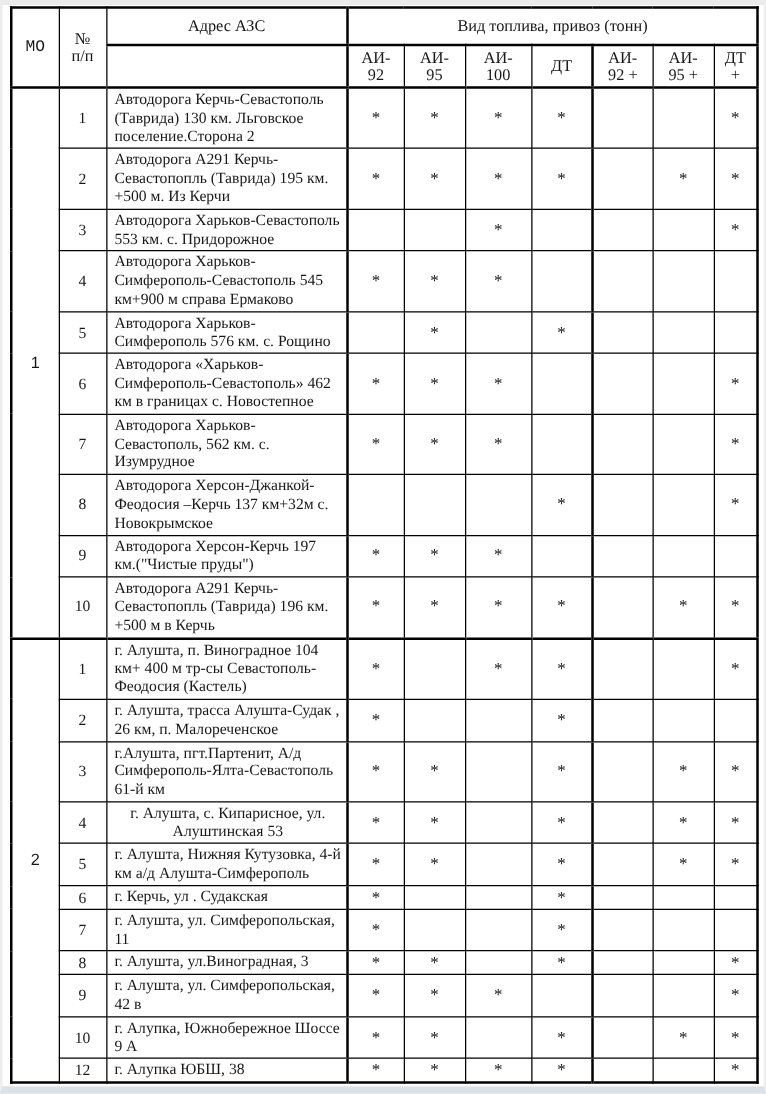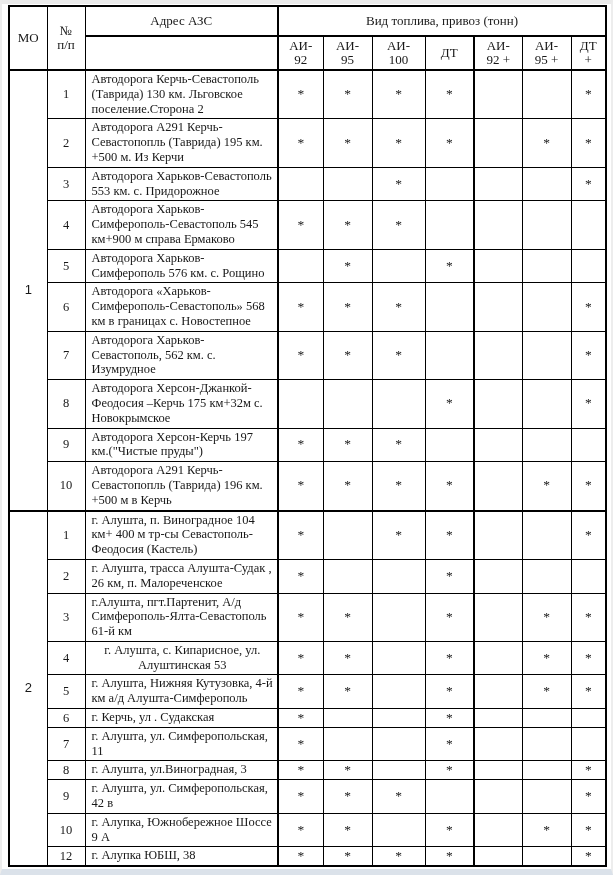--- a/index.html
+++ b/index.html
@@ -21,21 +21,21 @@
   
   .azs thead th{
     font-weight:normal;font-size:13px;line-height:14px;
     text-align:center;vertical-align:middle;padding:1px 2px;
     white-space:pre-line;
   }
   .azs thead tr.hrow1 th{height:26px;}
   .azs thead tr.hrow2 th{height:30px;font-family:Liberation Serif, serif;}
   .azs thead tr.hrow1 .hsplit{border-bottom:2px solid #000;text-align:center;}
   .azs thead tr.hrow2 th{border-bottom:2px solid #000;}
-  th.mo-h{font-family:Liberation Serif, serif;font-size:13.5px;}
+  th.mo-h{font-family:Liberation Mono, monospace;font-size:13.5px;}
   
   .thickL{border-left:2px solid #000 !important;}
   
   .azs td{font-size:12.5px;line-height:14.8px;vertical-align:middle;}
   td.mo{
     font-family:"Liberation Sans",sans-serif;font-size:13px;
     text-align:center;vertical-align:middle;
   }
   td.num{text-align:center;padding:1px 2px;}
   td.addr{text-align:left;padding:1px 4px 2px 6px;}
@@ -138,21 +138,21 @@
         <td class="fuel thickL"></td>
         <td class="fuel">*</td>
         <td class="fuel"></td>
         <td class="fuel">*</td>
         <td class="fuel thickL"></td>
         <td class="fuel"></td>
         <td class="fuel"></td>
       </tr>
       <tr>
         <td class="num">6</td>
-        <td class="addr">Автодорога «Харьков-Симферополь-Севастополь» 568 км в границах с. Новостепное</td>
+        <td class="addr">Автодорога «Харьков-Симферополь-Севастополь» 462 км в границах с. Новостепное</td>
         <td class="fuel thickL">*</td>
         <td class="fuel">*</td>
         <td class="fuel">*</td>
         <td class="fuel"></td>
         <td class="fuel thickL"></td>
         <td class="fuel"></td>
         <td class="fuel">*</td>
       </tr>
       <tr>
         <td class="num">7</td>
@@ -160,21 +160,21 @@
         <td class="fuel thickL">*</td>
         <td class="fuel">*</td>
         <td class="fuel">*</td>
         <td class="fuel"></td>
         <td class="fuel thickL"></td>
         <td class="fuel"></td>
         <td class="fuel">*</td>
       </tr>
       <tr>
         <td class="num">8</td>
-        <td class="addr">Автодорога Херсон-Джанкой-Феодосия –Керчь 175 км+32м с. Новокрымское</td>
+        <td class="addr">Автодорога Херсон-Джанкой-Феодосия –Керчь 137 км+32м с. Новокрымское</td>
         <td class="fuel thickL"></td>
         <td class="fuel"></td>
         <td class="fuel"></td>
         <td class="fuel">*</td>
         <td class="fuel thickL"></td>
         <td class="fuel"></td>
         <td class="fuel">*</td>
       </tr>
       <tr>
         <td class="num">9</td>

